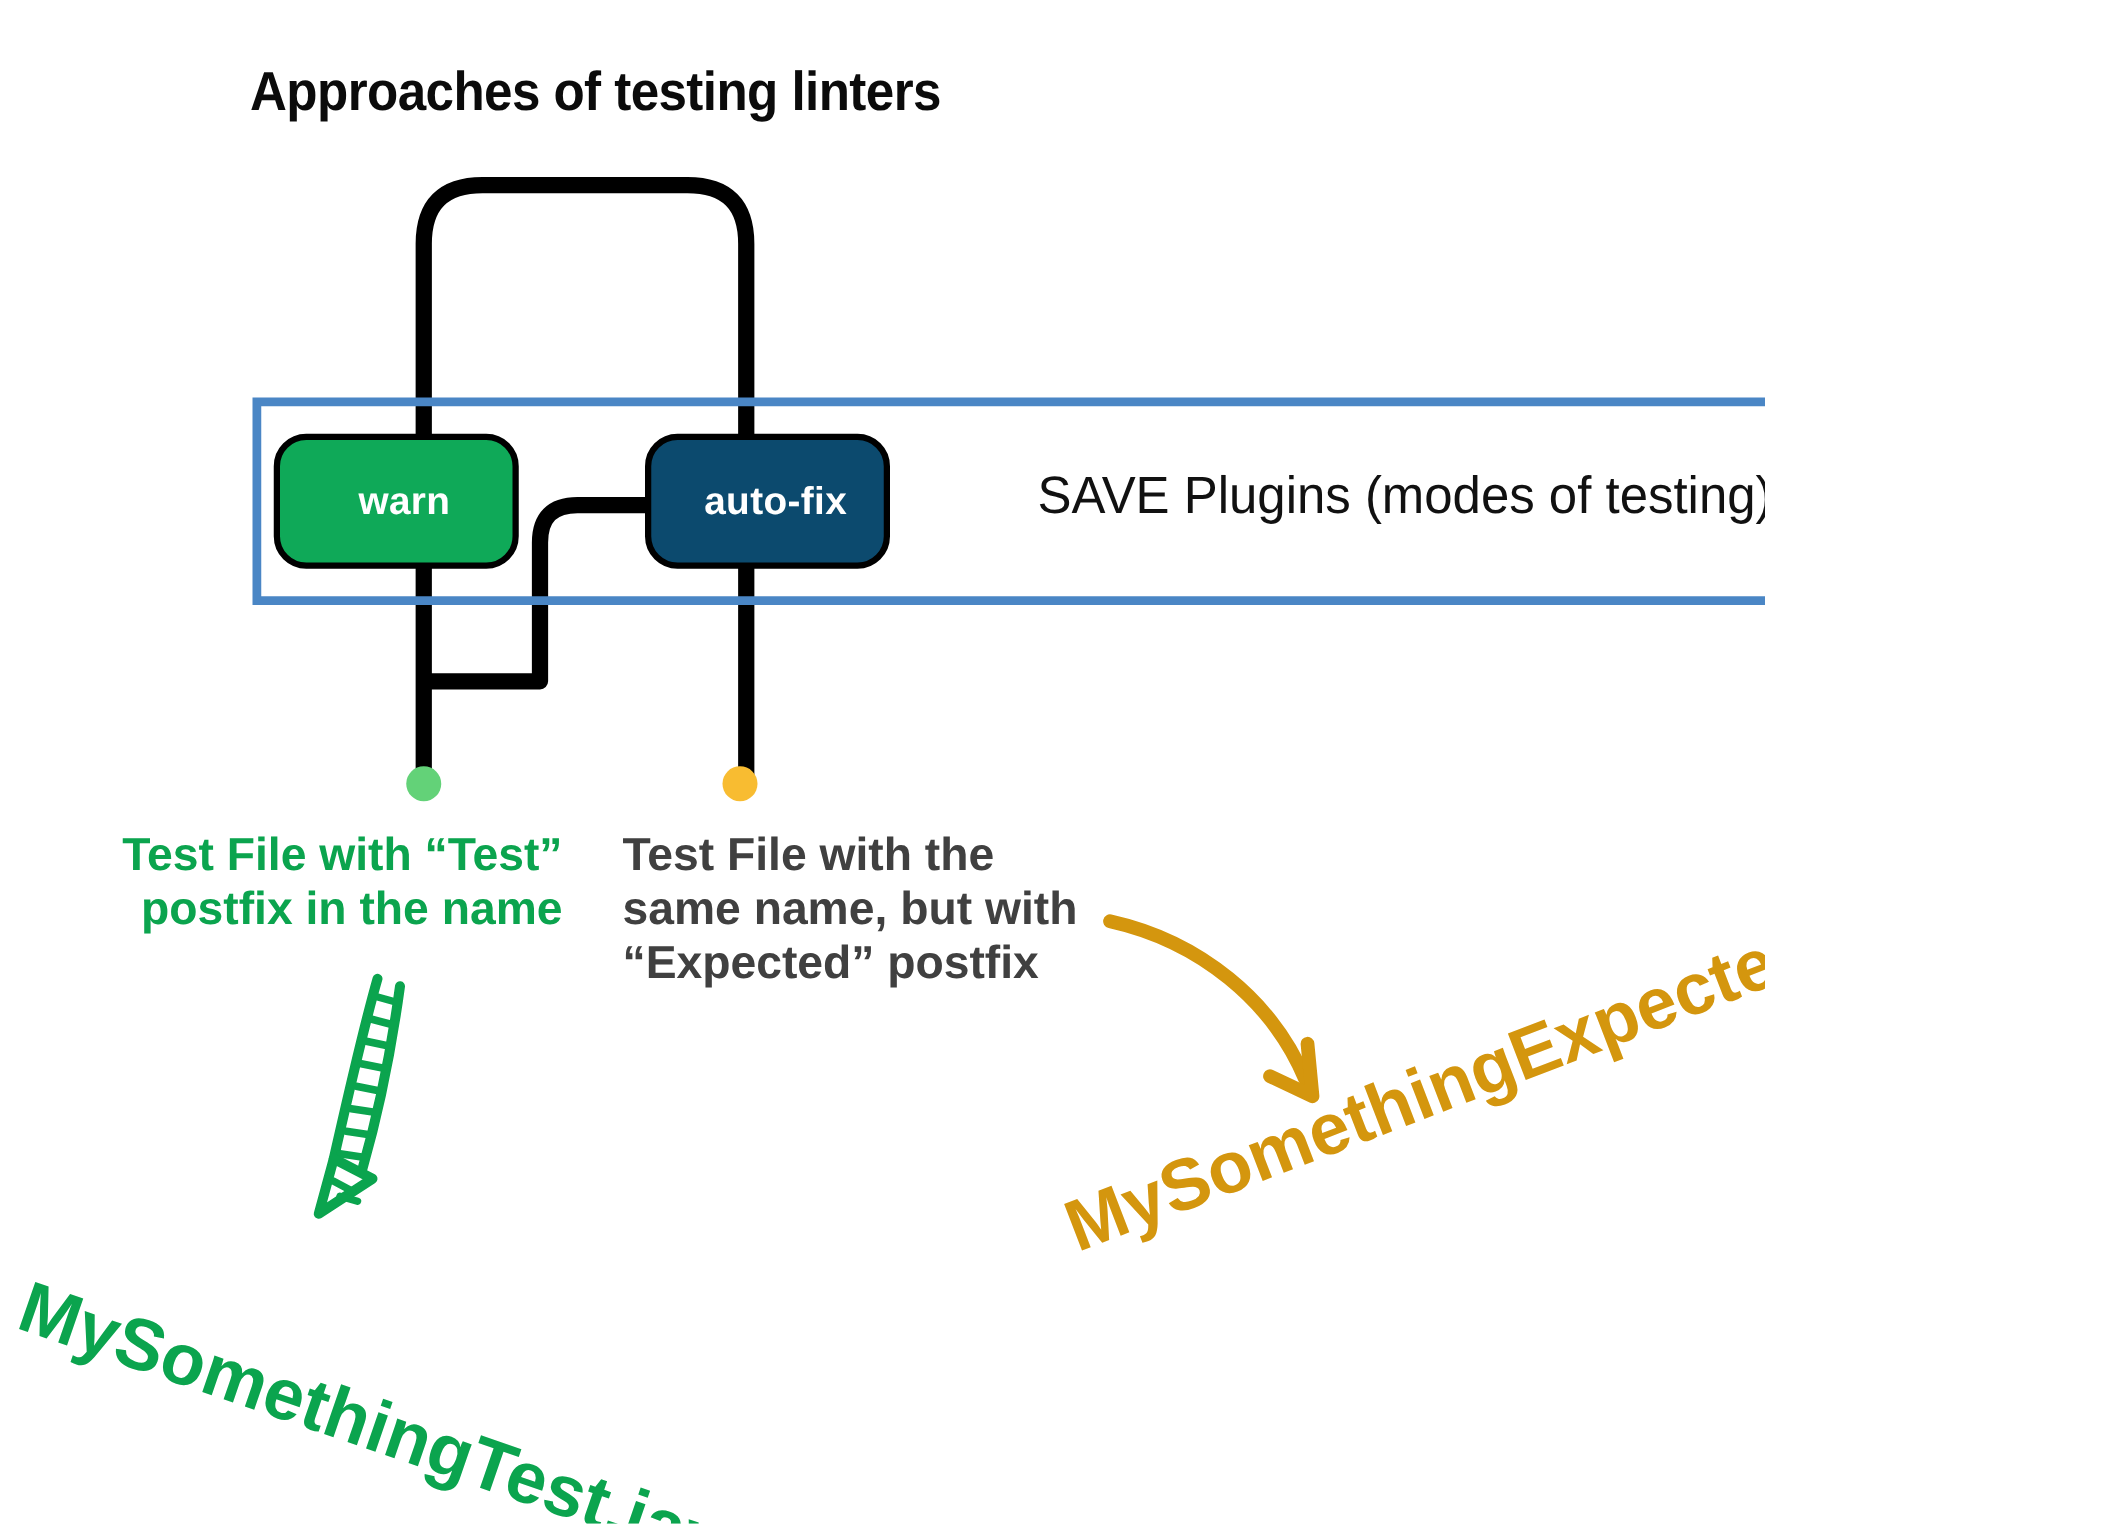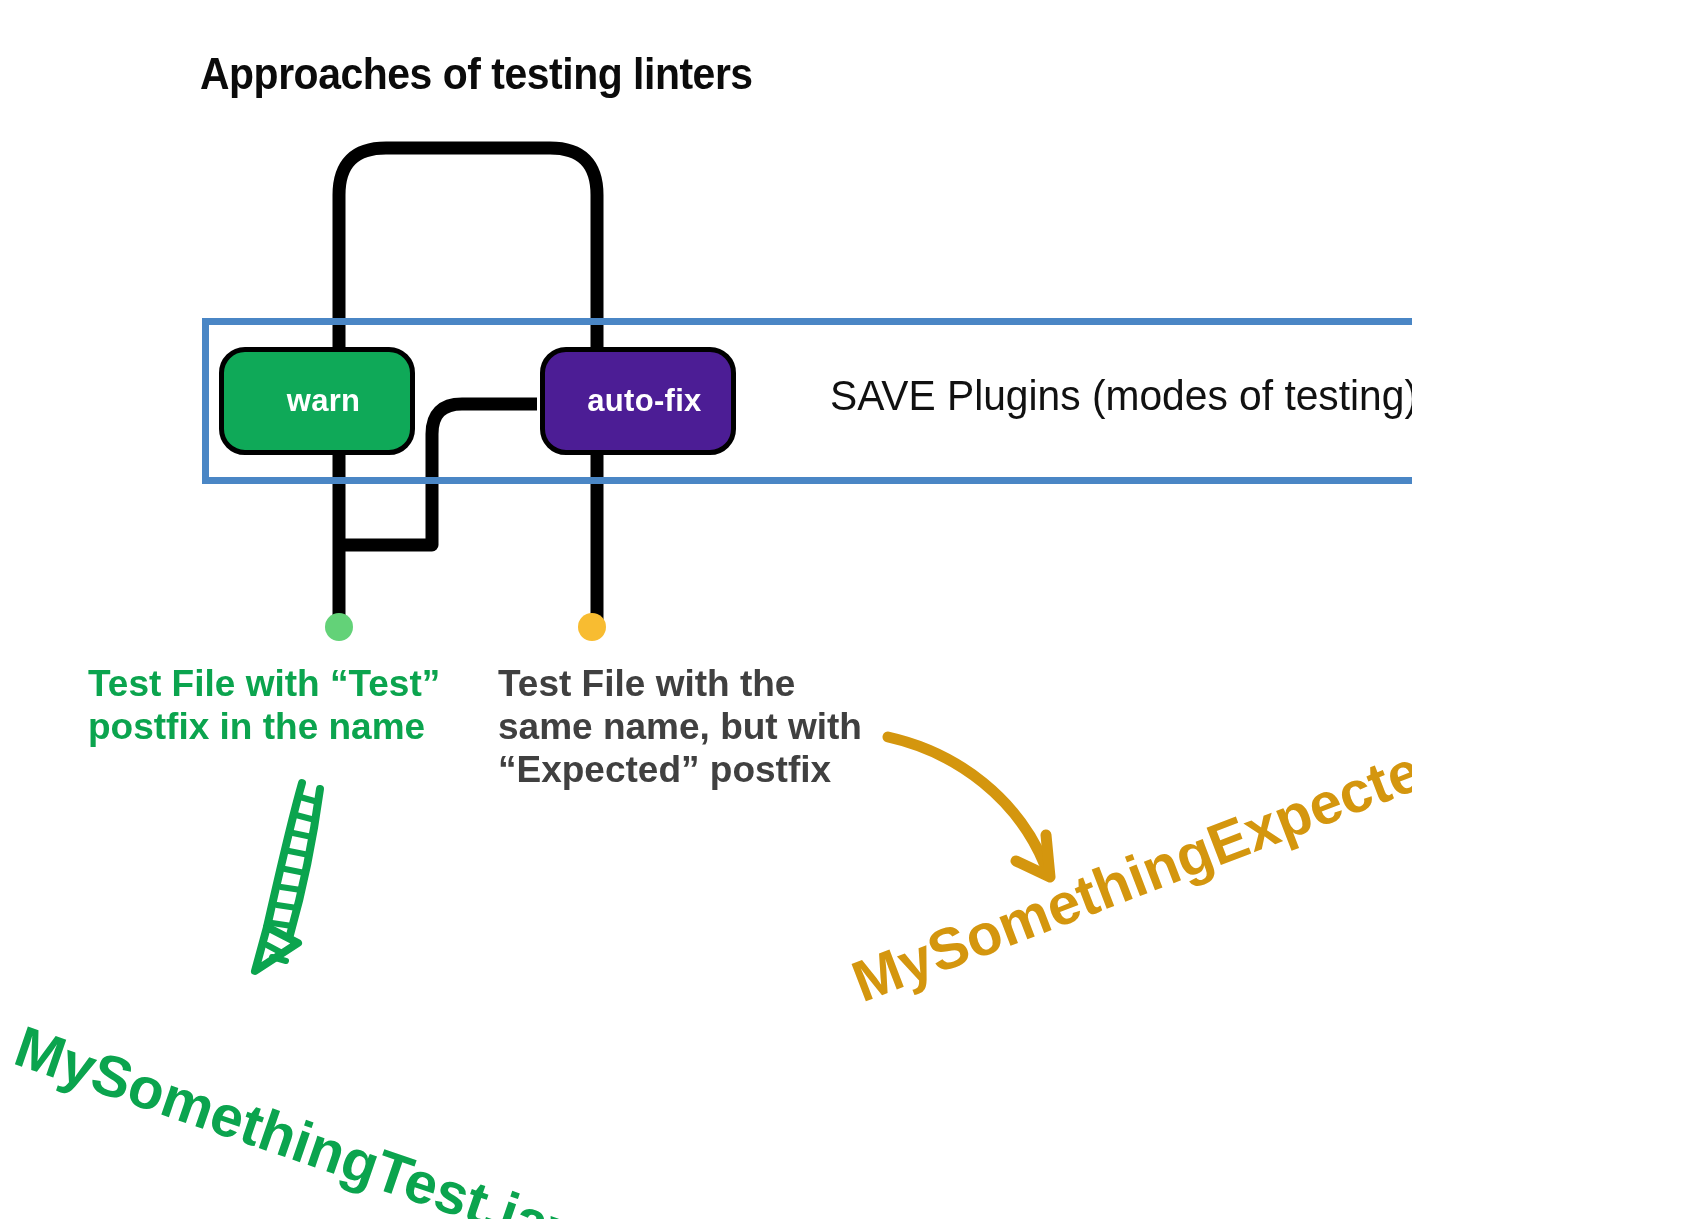--- a/index.html
+++ b/index.html
@@ -83,25 +83,25 @@
     padding-left: 13px;
   }
   #chip-warn {
     left: 219px;
     top: 347px;
     width: 196px;
     height: 108px;
     background: #0fa958;
   }
   #chip-autofix {
-    left: 540px;
+    left: 516px;
     top: 347px;
     width: 196px;
     height: 108px;
-    background: #4c1d95;
+    background: #0c4a6e;
   }
 
   
   .endpoint-dot {
     position: absolute;
     width: 28px;
     height: 28px;
     border-radius: 50%;
     z-index: 3;
   }
@@ -122,21 +122,21 @@
     font-family: "Liberation Sans Narrow", "Liberation Sans", sans-serif;
     font-weight: bold;
     font-size: 37px;
     line-height: 1.16;
     white-space: pre-line;
   }
   #annot-warn {
     left: 88px;
     top: 663px;
     width: 362px;
-    text-align: left;
+    text-align: right;
     color: #0ba44e;
   }
   #annot-autofix {
     left: 498px;
     top: 663px;
     width: 380px;
     text-align: left;
     color: #404040;
   }
 

